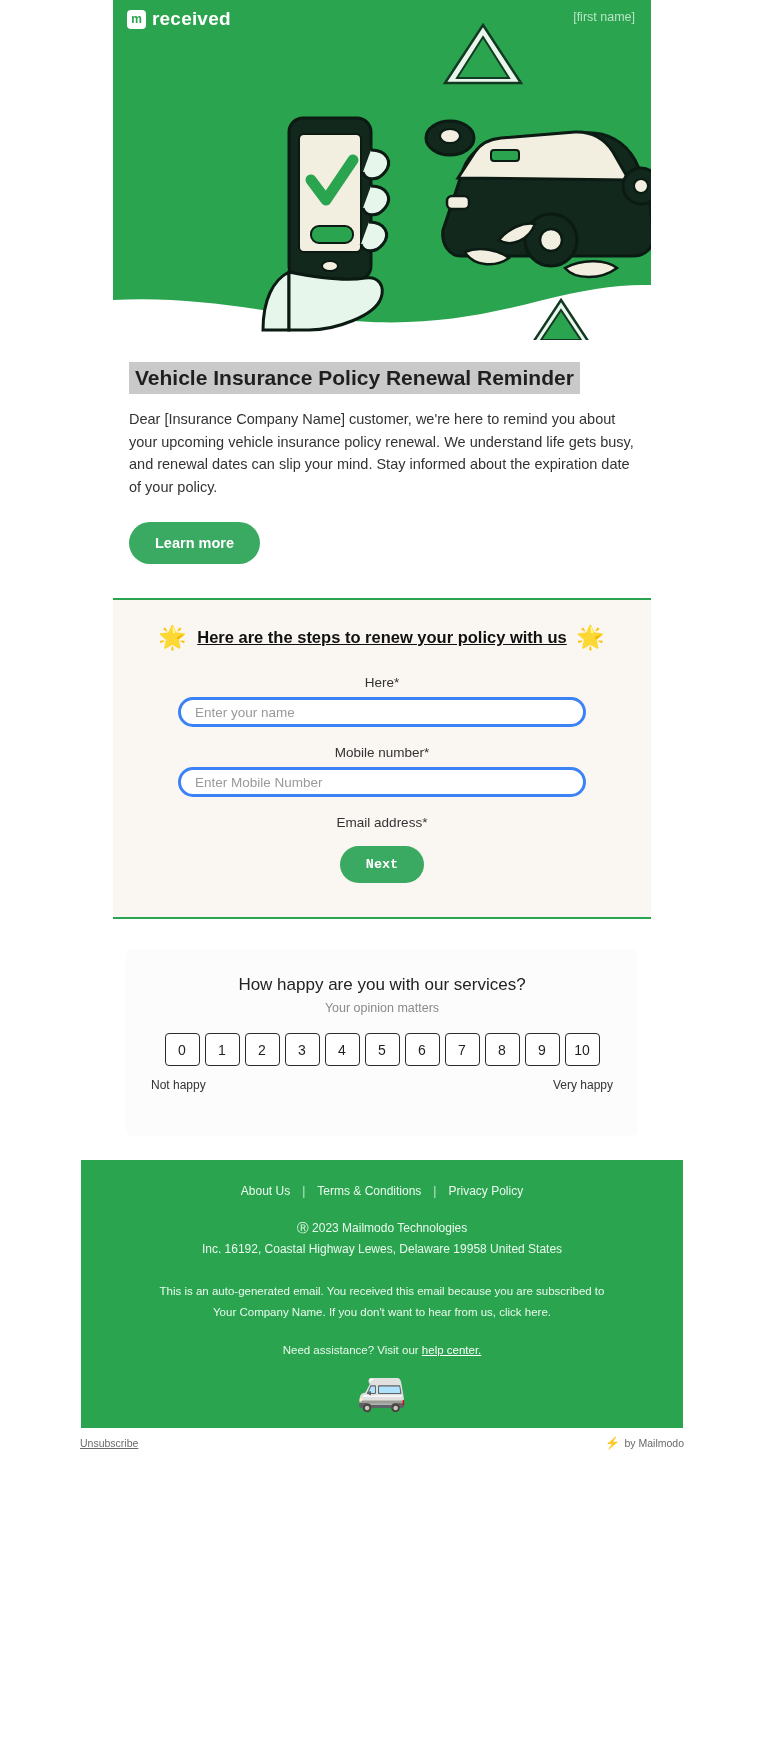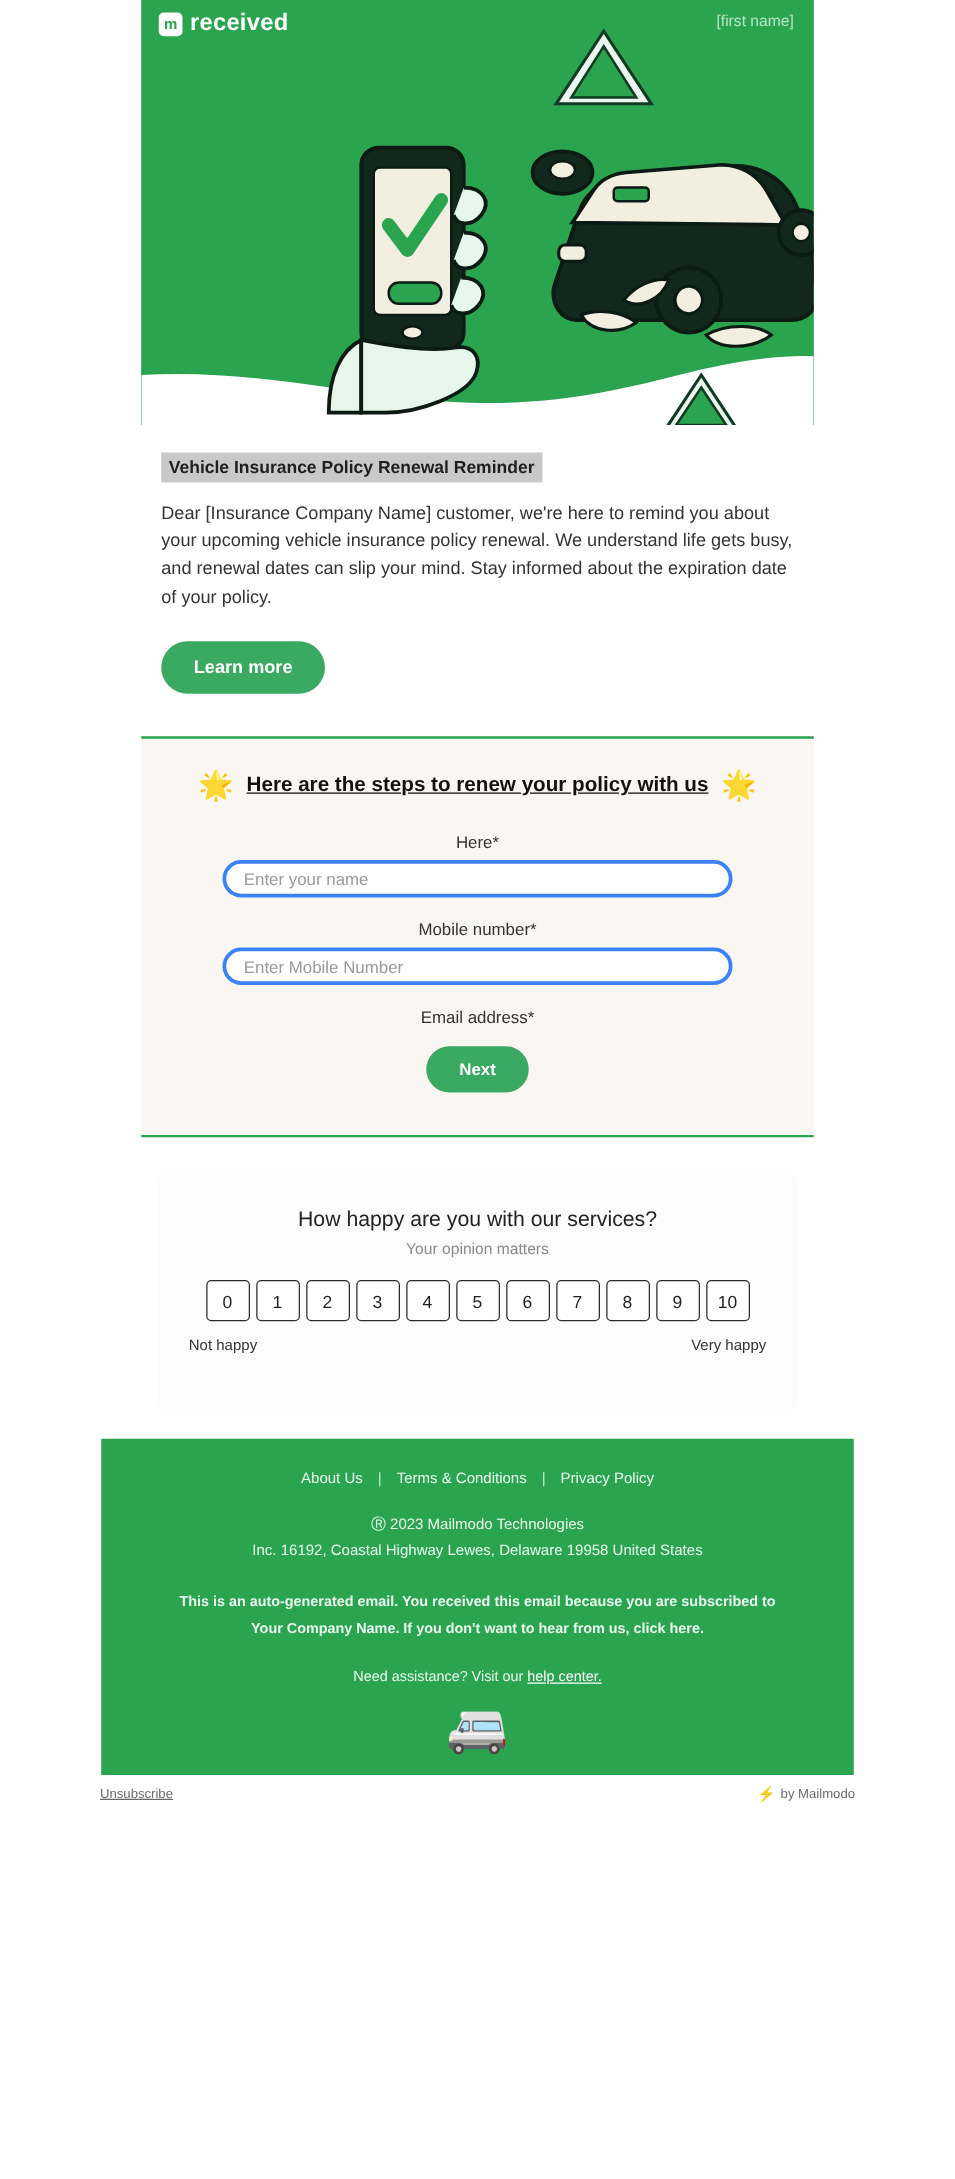--- a/index.html
+++ b/index.html
@@ -74,21 +74,21 @@
   
   .content {
     width: 538px;
     margin: 0 auto;
     padding: 0;
     background: #ffffff;
   }
   .headline {
     display: inline-block;
     margin: 22px 0 0 16px;
-    font-size: 14px;
+    font-size: 21px;
     font-weight: bold;
     color: #1f1f1f;
     background: #c9c9c9;
     padding: 3px 6px;
     line-height: 1.25;
   }
   .paragraph {
     margin: 14px 16px 0 16px;
     font-size: 14.5px;
     line-height: 1.55;
@@ -164,21 +164,21 @@
   }
   .next-button {
     background: #3aa961;
     color: #ffffff;
     font-size: 13.5px;
     font-weight: bold;
     border: none;
     border-radius: 20px;
     padding: 11px 26px;
     cursor: pointer;
-    font-family: Liberation Sans, sans-serif;
+    font-family: Liberation Mono, monospace;
   }
 
   
   .nps-outer {
     width: 538px;
     margin: 0 auto;
     padding: 30px 0 24px 0;
     background: #ffffff;
   }
   .nps-card {
@@ -257,21 +257,20 @@
     line-height: 1.7;
     color: #eafaef;
   }
   .footer-block-2 {
     margin-top: 22px;
     text-align: center;
     font-size: 11.5px;
     line-height: 1.8;
     color: #eafaef;
     padding: 0 50px;
-    font-weight: bold;
   }
   .footer-help {
     margin-top: 22px;
     text-align: center;
     font-size: 11.5px;
     color: #eafaef;
   }
   .footer-help a {
     color: #ffffff;
     text-decoration: underline;

